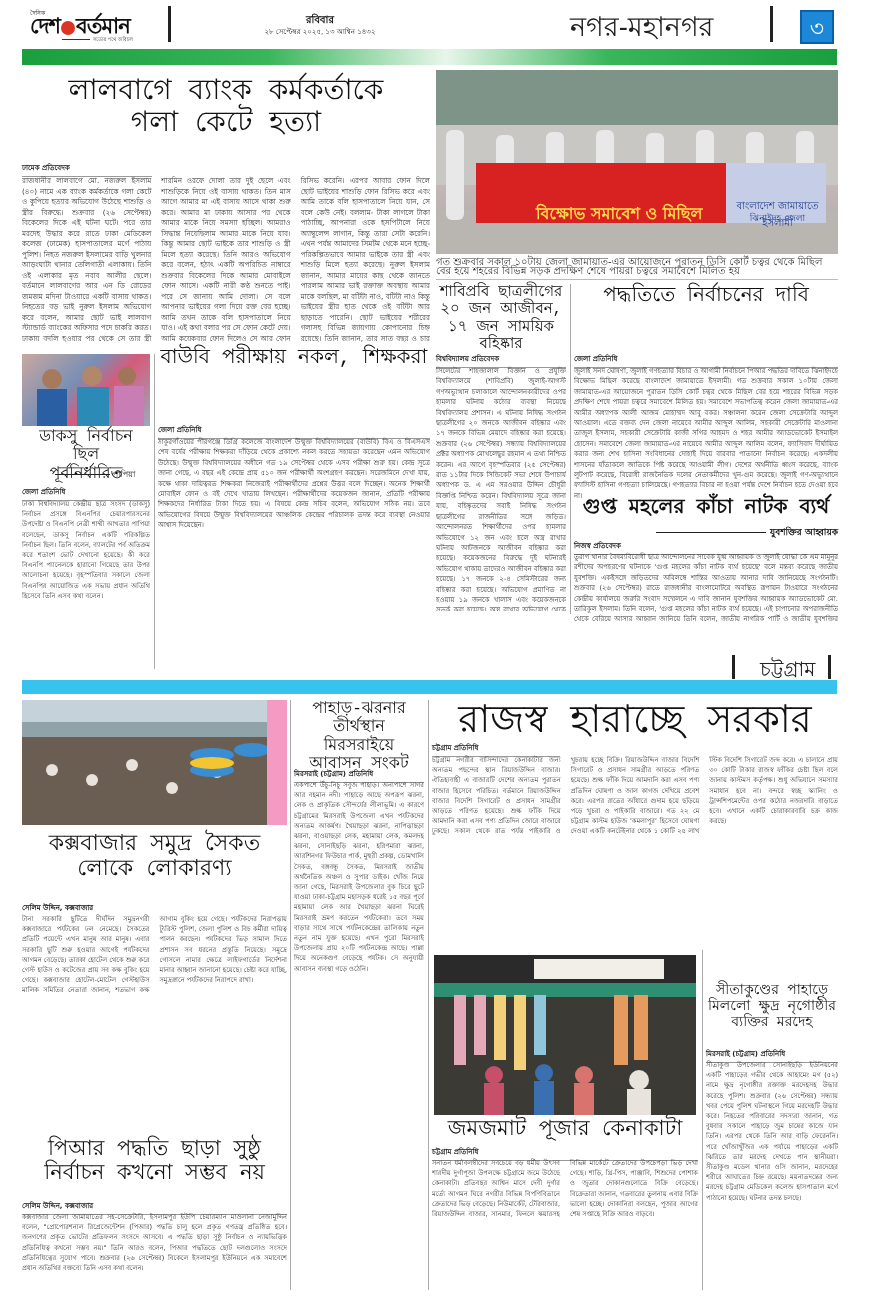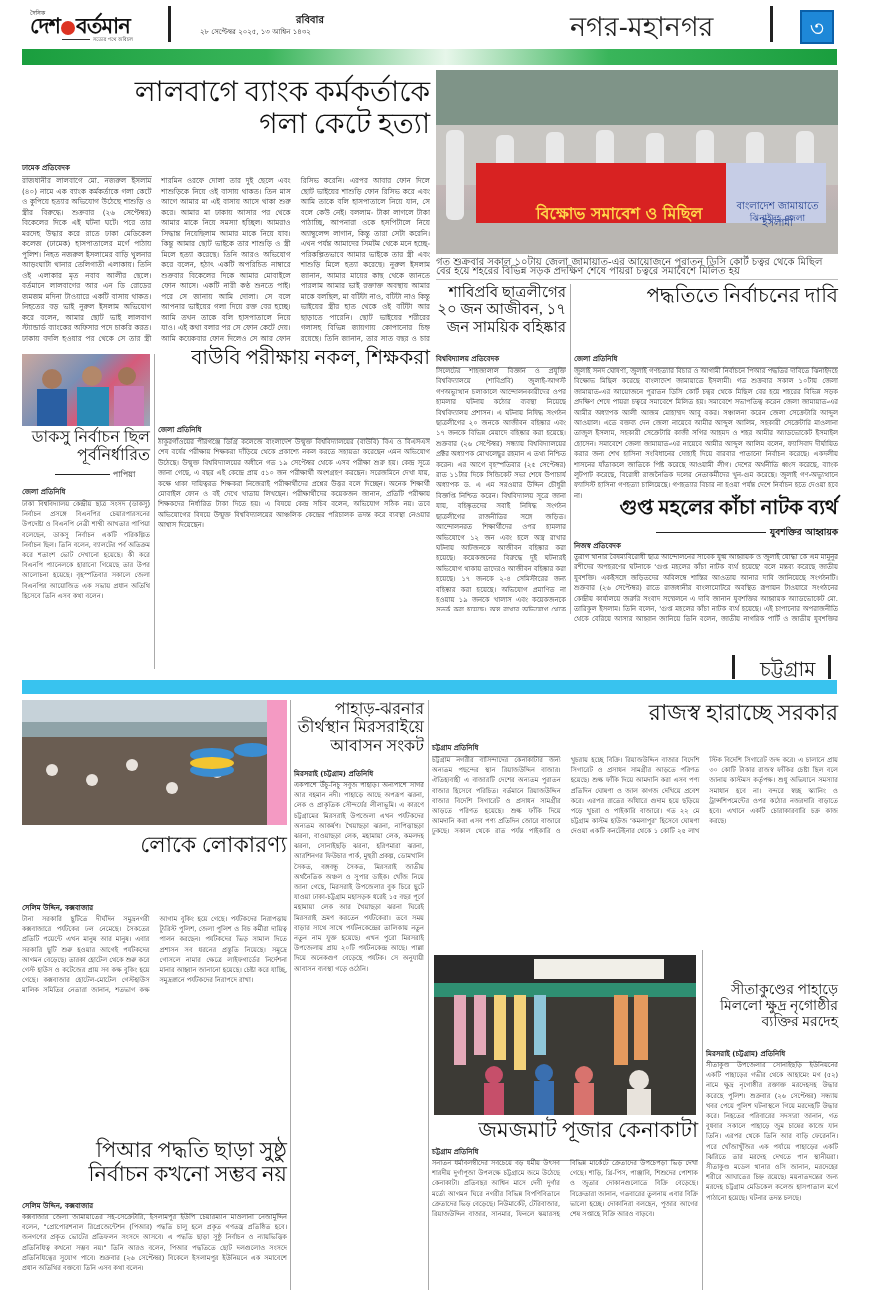--- a/index.html
+++ b/index.html
@@ -5,26 +5,26 @@
 *{box-sizing:border-box;margin:0;padding:0}
 body{width:870px;height:1298px;background:#fff;font-family:"DejaVu Sans",sans-serif;color:#111;position:relative;overflow:hidden}
 .abs{position:absolute}
 .masthead{left:0;top:0;width:870px;height:48px}
 .logo-small{left:30px;top:8px;font-size:6px;color:#333}
 .logo{left:30px;top:10px;font-size:21px;font-weight:bold;letter-spacing:-1px;color:#111;font-family:"DejaVu Serif",serif}
 .logo .dot{display:inline-block;width:14px;height:14px;border-radius:50%;background:#d32;vertical-align:middle;margin:0 1px}
 .tagline{left:62px;top:36px;font-size:5px;color:#444}
 .tagline:before{content:"";display:inline-block;width:28px;border-top:1px solid #333;vertical-align:middle;margin-right:3px}
 .vbar{width:3px;background:#222}
-.day{left:190px;top:12px;width:240px;text-align:center;font-size:10px;font-weight:bold}
-.date{left:200px;top:26px;width:240px;font-size:7px;color:#222}
+.day{left:200px;top:12px;width:240px;text-align:center;font-size:10px;font-weight:bold}
+.date{left:200px;top:26px;width:240px;text-align:center;font-size:7px;color:#222}
 .section-title{left:570px;top:6px;font-size:27px;color:#222;font-family:"DejaVu Serif",serif}
 .pagenum{left:800px;top:10px;width:34px;height:34px;background:#1e88d8;color:#fff;font-size:22px;text-align:center;line-height:33px;border:2px solid #0a5fa8}
 .greenband{left:22px;top:49px;width:815px;height:16px;background:linear-gradient(90deg,#1a9e3e 0%,#39b55a 30%,#e7f6ea 52%,#39b55a 72%,#1a9e3e 100%)}
-.headline{font-family:Liberation Serif, serif;color:#111;text-align:right;line-height:1.15}
+.headline{font-family:Liberation Mono, monospace;color:#111;text-align:center;line-height:1.15}
 .byline{font-size:7px;font-weight:bold;border-bottom:1px solid #999;padding-bottom:2px;color:#222}
 .body{font-size:7.2px;line-height:10.5px;color:#333;text-align:justify;overflow:hidden}
 .cols3{column-count:3;column-gap:10px}
 .cols2{column-count:2;column-gap:10px}
 .photo{overflow:hidden}
 .caption{font-size:10px;line-height:9px;color:#333}
 .cyanband{left:22px;top:680px;width:815px;height:14px;background:#38c3ef}
 .ctg-label{left:760px;top:654px;font-size:20px;color:#222;font-family:"DejaVu Serif",serif}
 .rule{height:1px;background:#bbb}
 .vdiv{width:1px;background:#aaa}
@@ -144,36 +144,37 @@
     <g fill="#3b8dd1">
         <ellipse cx="190" cy="55" rx="22" ry="7"></ellipse>
         <ellipse cx="190" cy="70" rx="22" ry="7"></ellipse>
         <ellipse cx="230" cy="50" rx="18" ry="7"></ellipse>
       </g>
     <ellipse cx="190" cy="63" rx="22" ry="6" fill="#f3c531"></ellipse>
     <rect x="245" y="0" width="20" height="125" fill="#f49ac3"></rect>
   </svg>
 </div>
 <div class="abs headline" style="left:22px;top:832px;width:265px;font-size:22px">
+  <div>কক্সবাজার সমুদ্র সৈকত</div>
   <div>লোকে লোকারণ্য</div>
 </div>
 <div class="abs" style="left:22px;top:902px;font-size:7px;font-weight:bold">সেলিম উদ্দিন, কক্সবাজার</div>
 <div class="abs body cols2" style="left:22px;top:914px;width:265px;height:220px;font-size:6.6px;line-height:10.2px">টানা সরকারি ছুটিতে দীর্ঘদিন সমুদ্রনগরী কক্সবাজারে পর্যটকের ঢল নেমেছে। সৈকতের প্রতিটি পয়েন্টে এখন মানুষ আর মানুষ। এবার সরকারি ছুটি শুরু হওয়ার আগেই পর্যটকদের আগমন বেড়েছে। তারকা হোটেল থেকে শুরু করে গেস্ট হাউস ও কটেজের প্রায় সব কক্ষ বুকিং হয়ে গেছে। কক্সবাজার হোটেল-মোটেল গেস্টহাউস মালিক সমিতির নেতারা জানান, শতভাগ কক্ষ আগাম বুকিং হয়ে গেছে। পর্যটকদের নিরাপত্তায় ট্যুরিস্ট পুলিশ, জেলা পুলিশ ও বিচ কর্মীরা দায়িত্ব পালন করছেন। পর্যটকদের ভিড় সামাল দিতে প্রশাসন সব ধরনের প্রস্তুতি নিয়েছে। সমুদ্রে গোসলে নামার ক্ষেত্রে লাইফগার্ডের নির্দেশনা মানার আহ্বান জানানো হয়েছে। চেষ্টা করে যাচ্ছি, সমুদ্রস্নানে পর্যটকদের নিরাপদে রাখা।</div>
 
 <div class="abs vdiv" style="left:290px;top:700px;height:590px"></div>
 <div class="abs headline" style="left:294px;top:700px;width:130px;font-size:16px">
   <div>পাহাড়-ঝরনার</div>
   <div>তীর্থস্থান মিরসরাইয়ে</div>
   <div>আবাসন সংকট</div>
 </div>
 <div class="abs byline" style="left:294px;top:768px;width:130px">মিরসরাই (চট্টগ্রাম) প্রতিনিধি</div>
 <div class="abs body" style="left:294px;top:780px;width:130px;height:510px;font-size:6.6px;line-height:10.2px">একপাশে উঁচু-নিচু সবুজ পাহাড়। অন্যপাশে সাগর আর বহমান নদী। পাহাড়ে আছে অপরূপ ঝরনা, লেক ও প্রাকৃতিক সৌন্দর্যের লীলাভূমি। এ কারণে চট্টগ্রামের মিরসরাই উপজেলা এখন পর্যটকদের অন্যতম আকর্ষণ। খৈয়াছড়া ঝরনা, নাপিত্তাছড়া ঝরনা, বাওয়াছড়া লেক, মহামায়া লেক, কমলদহ ঝরনা, সোনাইছড়ি ঝরনা, হরিণমারা ঝরনা, আরশিনগর ফিউচার পার্ক, মুহুরী প্রকল্প, ডোমখালি সৈকত, বঙ্গবন্ধু সৈকত, মিরসরাই জাতীয় অর্থনৈতিক অঞ্চল ও সুপার ডাইক। খোঁজ নিয়ে জানা গেছে, মিরসরাই উপজেলার বুক চিরে ছুটে যাওয়া ঢাকা-চট্টগ্রাম মহাসড়ক ধরেই ১৫ বছর পূর্বে মহামায়া লেক আর খৈয়াছড়া ঝরনা ঘিরেই মিরসরাই ভ্রমণ করতেন পর্যটকেরা। তবে সময় বাড়ার সাথে সাথে পর্যটনকেন্দ্রের তালিকায় নতুন নতুন নাম যুক্ত হয়েছে। এখন পুরো মিরসরাই উপজেলায় প্রায় ২০টি পর্যটনকেন্দ্র আছে। পাল্লা দিয়ে অনেকগুণ বেড়েছে পর্যটক। সে অনুযায়ী আবাসন ব্যবস্থা গড়ে ওঠেনি।</div>
 <div class="abs vdiv" style="left:428px;top:700px;height:590px"></div>
 
-<div class="abs headline" style="left:432px;top:700px;width:406px;font-size:22px">রাজস্ব হারাচ্ছে সরকার</div>
+<div class="abs headline" style="left:432px;top:700px;width:406px;font-size:38px">রাজস্ব হারাচ্ছে সরকার</div>
 <div class="abs byline" style="left:432px;top:742px;width:128px">চট্টগ্রাম প্রতিনিধি</div>
 <div class="abs body cols3" style="left:432px;top:755px;width:406px;height:196px;font-size:6.6px;line-height:10.2px">চট্টগ্রাম নগরীর বাসিন্দাদের কেনাকাটার জন্য অন্যতম পছন্দের স্থান রিয়াজউদ্দিন বাজার। ঐতিহ্যবাহী এ বাজারটি দেশের অন্যতম পুরাতন বাজার হিসেবে পরিচিত। বর্তমানে রিয়াজউদ্দিন বাজার বিদেশি সিগারেট ও প্রসাধন সামগ্রীর আড়তে পরিণত হয়েছে। শুল্ক ফাঁকি দিয়ে আমদানি করা এসব পণ্য প্রতিদিন জোরে বাজারে ঢুকছে। সকাল থেকে রাত পর্যন্ত পাইকারি ও খুচরায় হচ্ছে বিক্রি। রিয়াজউদ্দিন বাজার বিদেশি সিগারেট ও প্রসাধন সামগ্রীর আড়তে পরিণত হয়েছে। শুল্ক ফাঁকি দিয়ে আমদানি করা এসব পণ্য প্রতিদিন ঘোষণা ও জাল কাগজ দেখিয়ে প্রবেশ করে। এরপর রাতের আঁধারে গুদাম হয়ে ছড়িয়ে পড়ে খুচরা ও পাইকারি বাজারে। গত ২২ মে চট্টগ্রাম কাস্টম হাউজ 'কমলাপুর' হিসেবে ঘোষণা দেওয়া একটি কনটেইনার থেকে ১ কোটি ২৫ লাখ স্টিক বিদেশি সিগারেট জব্দ করে। এ চালানে প্রায় ৩০ কোটি টাকার রাজস্ব ফাঁকির চেষ্টা ছিল বলে জানায় কাস্টমস কর্তৃপক্ষ। শুধু অভিযানে সমস্যার সমাধান হবে না। বন্দরে স্বচ্ছ স্ক্যানিং ও ট্রান্সশিপমেন্টের ওপর কঠোর নজরদারি বাড়াতে হবে। এখানে একটি চোরাকারবারি চক্র কাজ করছে।</div>
 
 <div class="abs photo" style="left:434px;top:955px;width:262px;height:160px;background:#3c3a35">
   <svg width="262" height="160">
     <rect x="0" y="0" width="262" height="30" fill="#2a2a2a"></rect>
     <rect x="100" y="4" width="130" height="20" fill="#f1efe8"></rect>
     <rect x="0" y="28" width="262" height="14" fill="#2f8f72"></rect>
     <g fill="#e3a9b8">
         <rect x="20" y="40" width="12" height="70"></rect>

